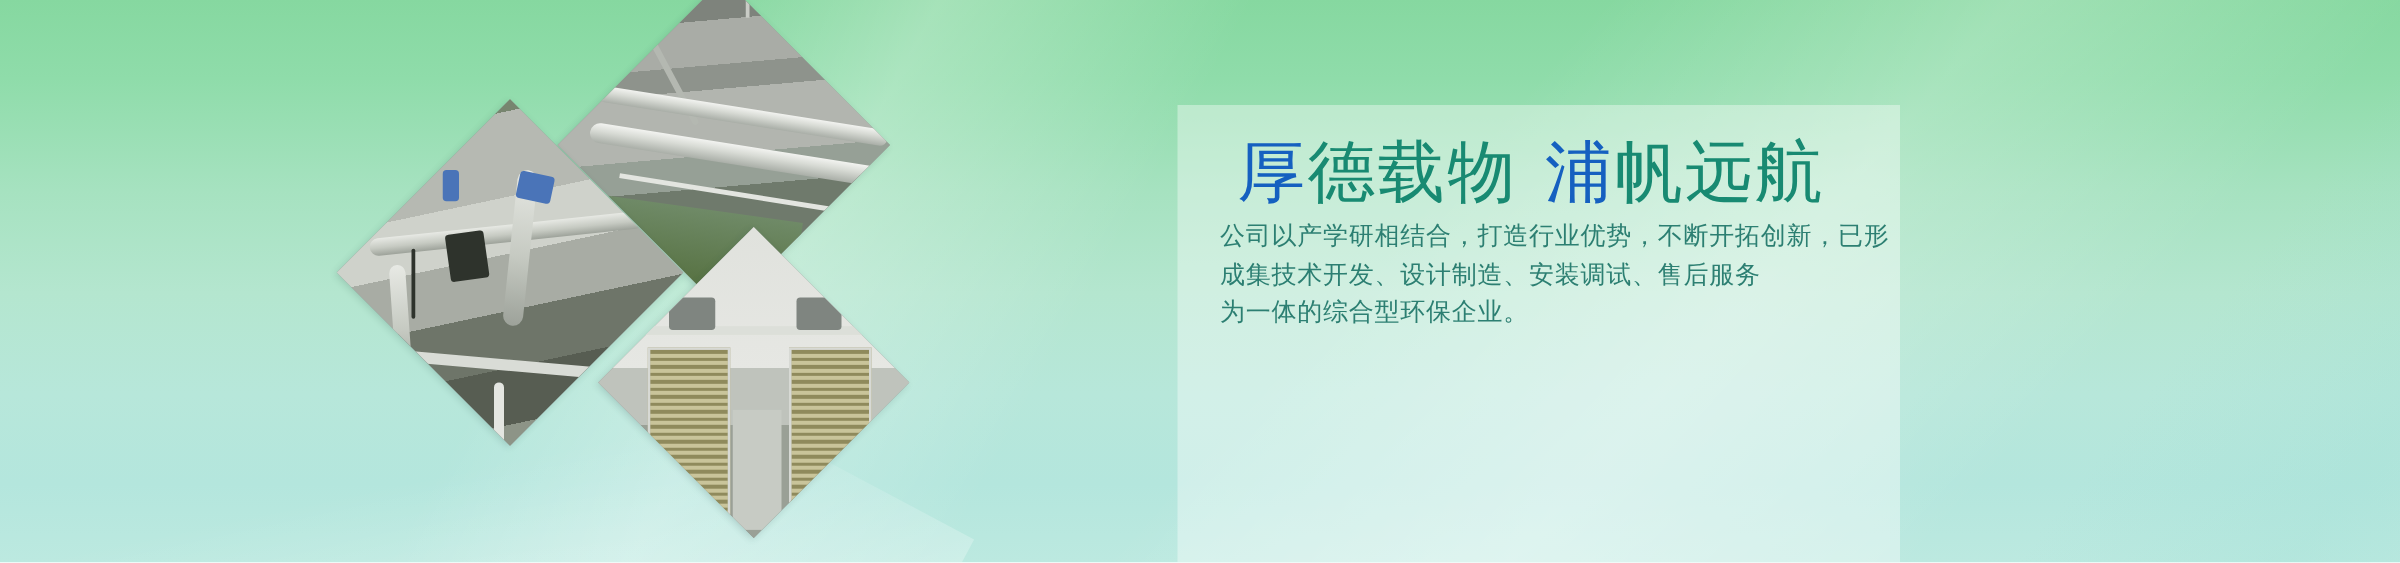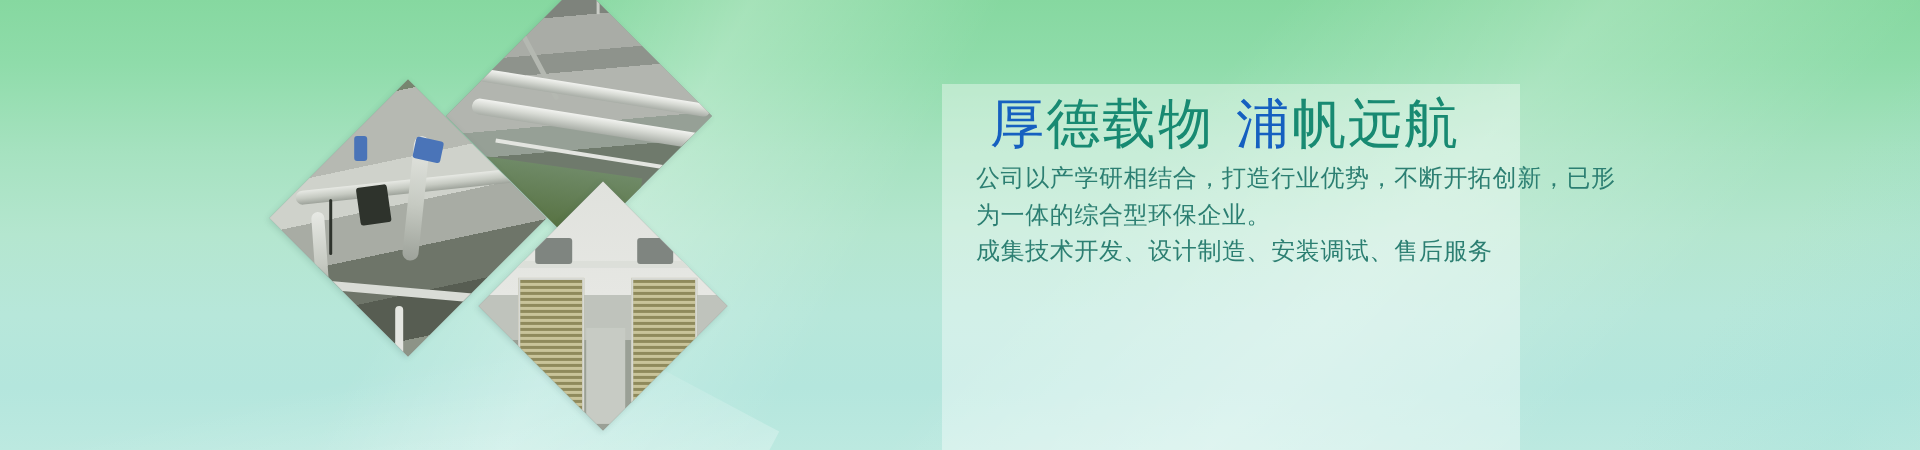--- a/index.html
+++ b/index.html
@@ -171,21 +171,21 @@
     top: 84px;
     width: 578px;
     height: 400px;
     background: rgba(255,255,255,0.38);
   }
 
   
   .content {
     position: absolute;
     left: 972px;
-    top: 94px;
+    top: 108px;
     width: 560px;
   }
 
   .headline {
     font-family: "Liberation Serif", "DejaVu Serif", serif;
     font-size: 54px;
     line-height: 1.12;
     letter-spacing: 2px;
     white-space: nowrap;
     margin: 0 0 6px 18px;
@@ -197,21 +197,21 @@
   .subtitle {
     font-size: 17px;
     font-weight: bold;
     color: #1d8a6e;
     letter-spacing: 0.5px;
     white-space: nowrap;
     margin: 0 0 34px 14px;
   }
 
   .body-text {
-    font-size: 24px;
+    font-size: 20px;
     line-height: 1.52;
     color: #2c7f72;
     letter-spacing: 0.6px;
     margin: 0 0 0 4px;
   }
   .body-line { white-space: nowrap; }
 </style>
 </head>
 <body>
 
@@ -272,19 +272,19 @@
 
   <div class="content">
 
     <div class="headline">
       <span class="hl-blue">厚</span><span class="hl-green">德载物</span><span class="hl-gap"></span><span class="hl-blue">浦</span><span class="hl-green">帆远航</span>
     </div>
 
 
     <div class="body-text">
       <div class="body-line">公司以产学研相结合，打造行业优势，不断开拓创新，已形</div>
+      <div class="body-line">成集技术开发、设计制造、安装调试、售后服务</div>
       <div class="body-line">为一体的综合型环保企业。</div>
-      <div class="body-line">成集技术开发、设计制造、安装调试、售后服务</div>
     </div>
 
   </div>
 
 </div>
 
 </body></html>

